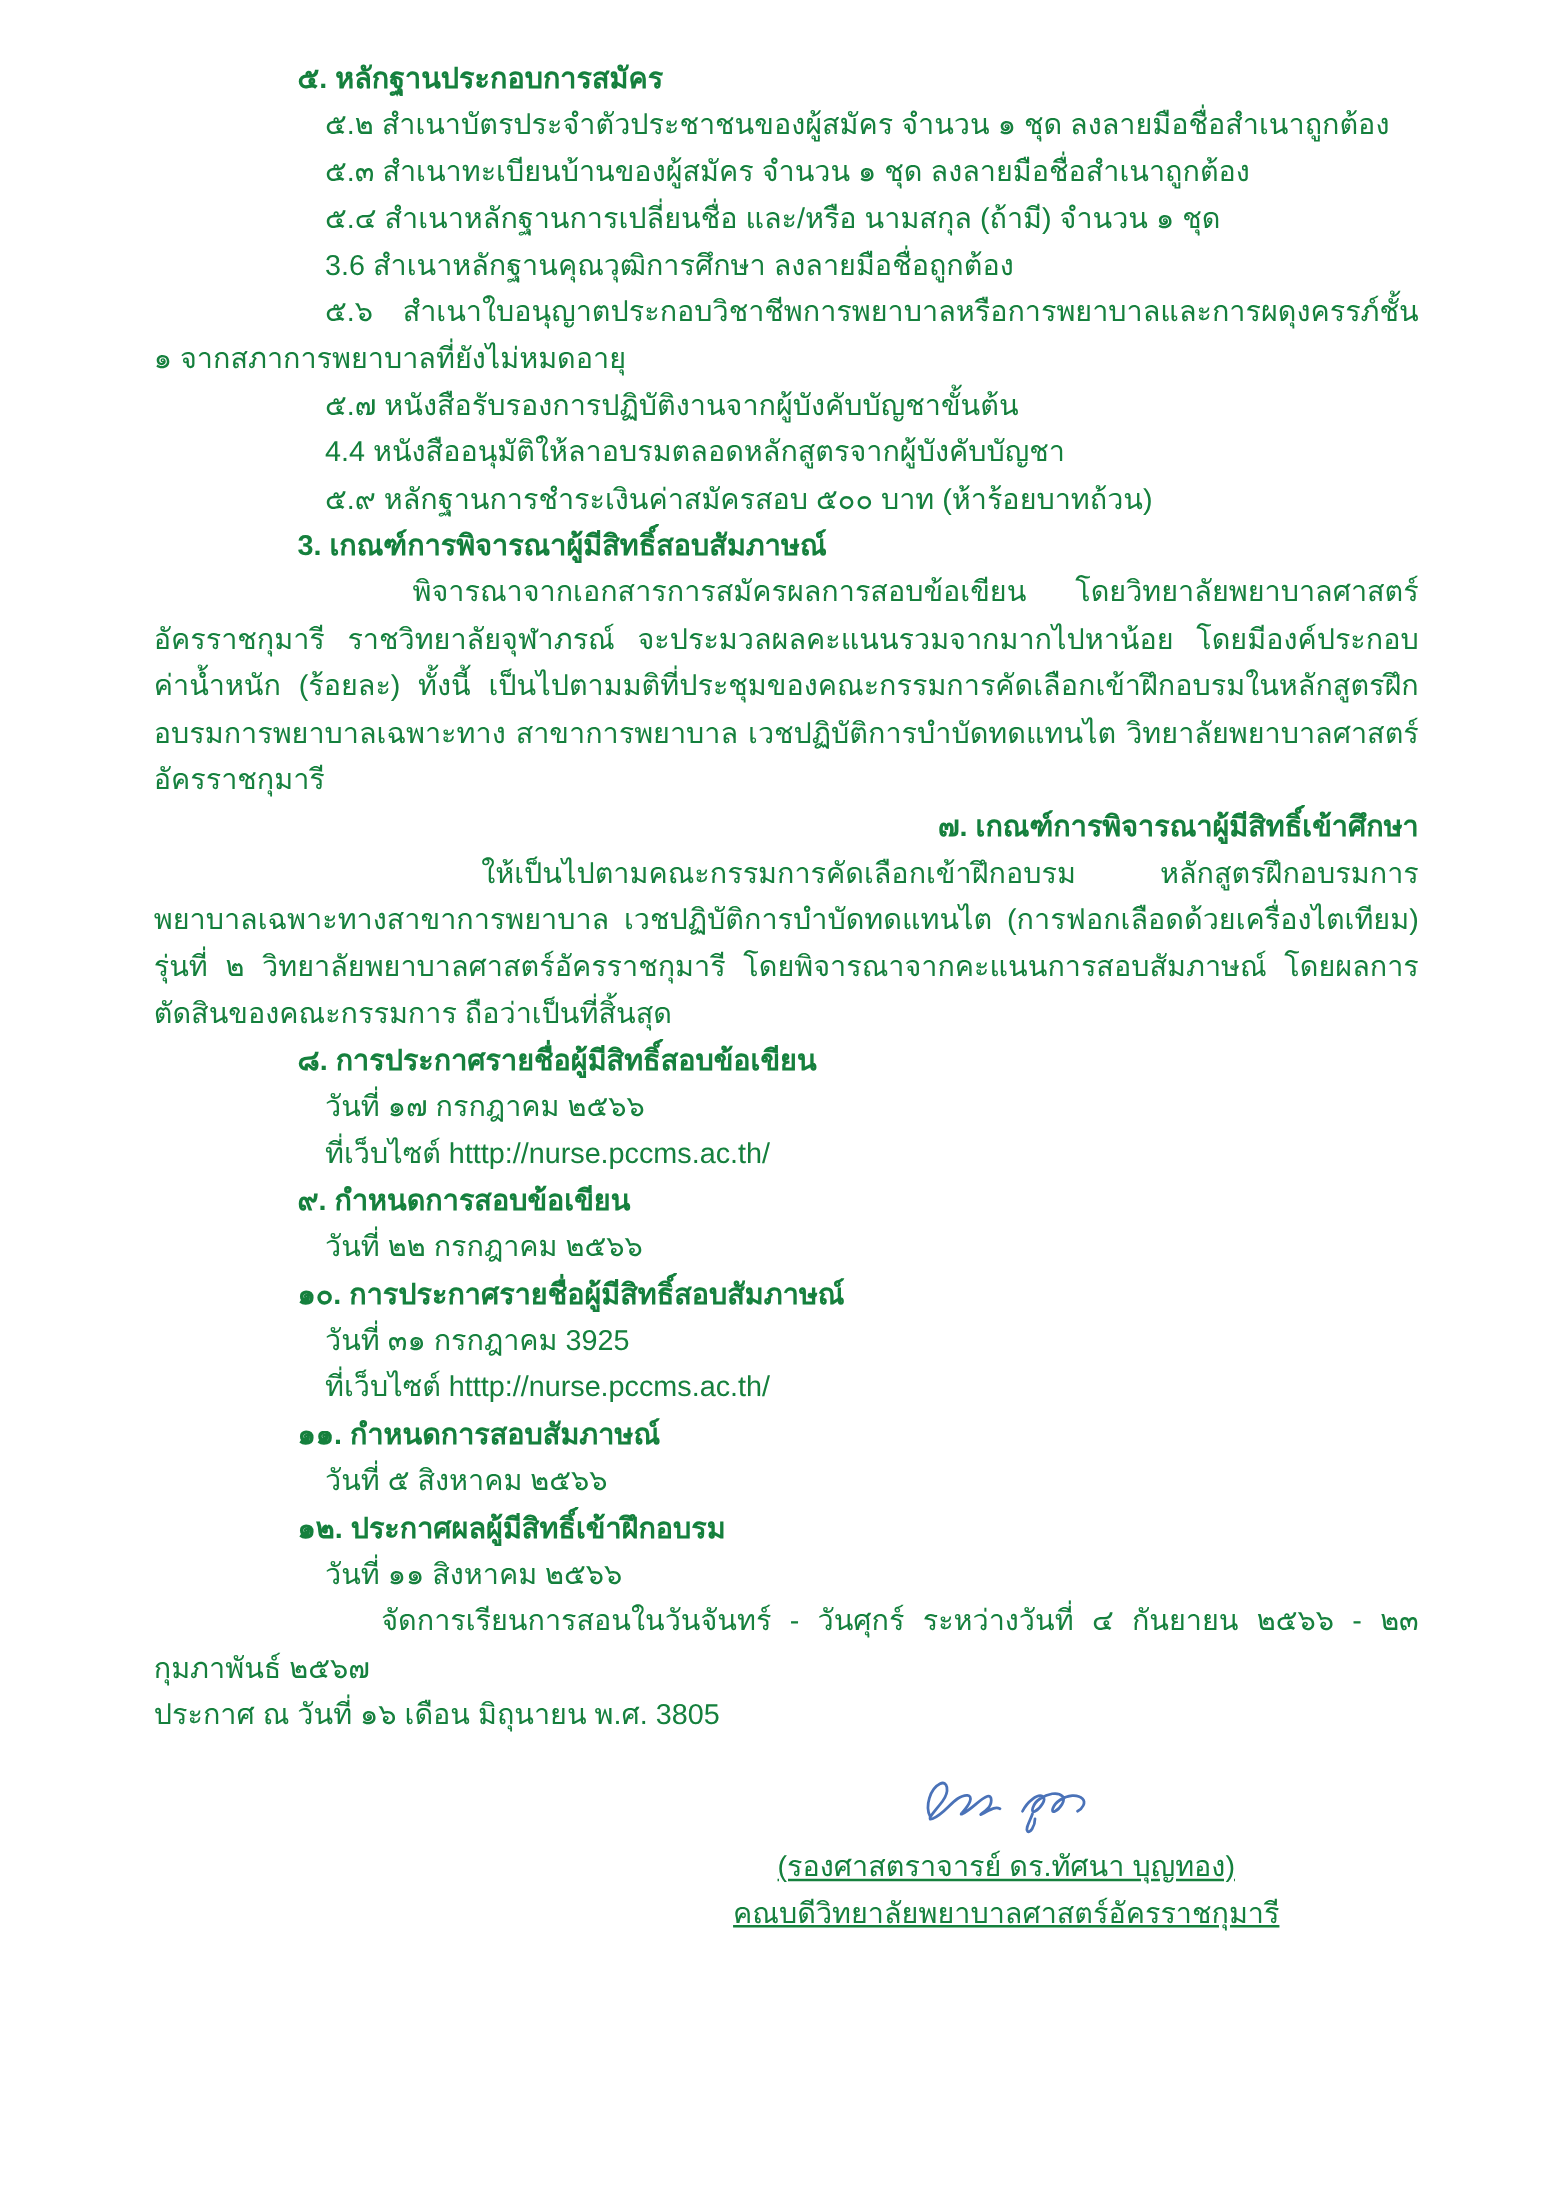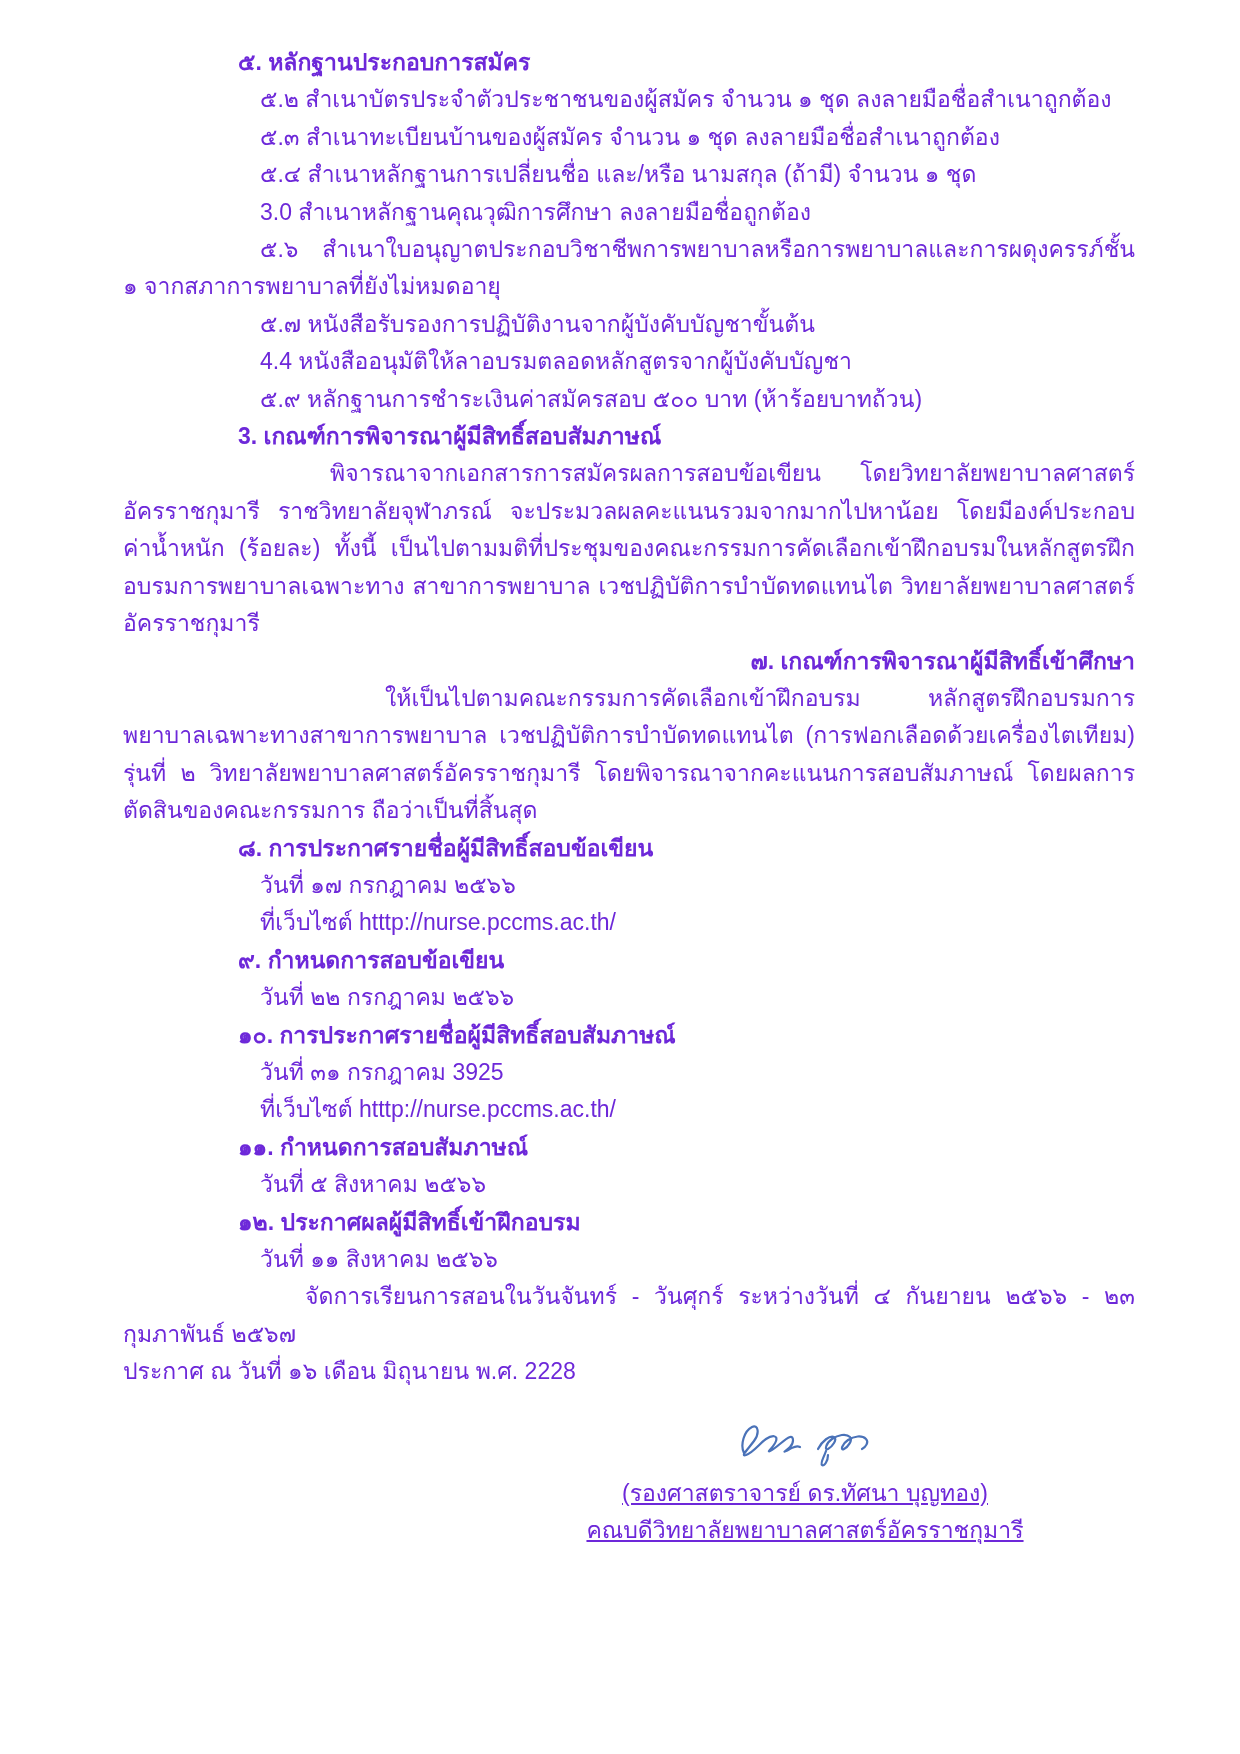--- a/index.html
+++ b/index.html
@@ -6,21 +6,21 @@
     margin: 0;
     padding: 0;
     background: #ffffff;
   }
   .page {
     position: relative;
     width: 1240px;
     height: 1754px;
     margin: 0 auto;
     background: #ffffff;
-    color: #6d28d9;
+    color: #15803d;
     font-family: "Liberation Sans", "DejaVu Sans", sans-serif;
     font-size: 23px;
     line-height: 37.4px;
     overflow: hidden;
     box-sizing: border-box;
     padding: 44px 105px 0 123px; 
   }
   .page p { margin: 0; padding: 0; }
 
   
@@ -55,21 +55,21 @@
 </style>
 </head>
 <body>
 
 <div class="page">
 
   <p class="h">๕. หลักฐานประกอบการสมัคร</p>
   <p class="sub">๕.๒ สำเนาบัตรประจำตัวประชาชนของผู้สมัคร จำนวน ๑ ชุด ลงลายมือชื่อสำเนาถูกต้อง</p>
   <p class="sub">๕.๓ สำเนาทะเบียนบ้านของผู้สมัคร จำนวน ๑ ชุด ลงลายมือชื่อสำเนาถูกต้อง</p>
   <p class="sub">๕.๔ สำเนาหลักฐานการเปลี่ยนชื่อ และ/หรือ นามสกุล (ถ้ามี) จำนวน ๑ ชุด</p>
-  <p class="sub">3.0 สำเนาหลักฐานคุณวุฒิการศึกษา ลงลายมือชื่อถูกต้อง</p>
+  <p class="sub">3.6 สำเนาหลักฐานคุณวุฒิการศึกษา ลงลายมือชื่อถูกต้อง</p>
   <p class="sub">๕.๖ สำเนาใบอนุญาตประกอบวิชาชีพการพยาบาลหรือการพยาบาลและการผดุงครรภ์ชั้น ๑ จากสภาการพยาบาลที่ยังไม่หมดอายุ</p>
   <p class="sub">๕.๗ หนังสือรับรองการปฏิบัติงานจากผู้บังคับบัญชาขั้นต้น</p>
   <p class="sub">4.4 หนังสืออนุมัติให้ลาอบรมตลอดหลักสูตรจากผู้บังคับบัญชา</p>
   <p class="sub">๕.๙ หลักฐานการชำระเงินค่าสมัครสอบ ๕๐๐ บาท (ห้าร้อยบาทถ้วน)</p>
 
   <p class="h">3. เกณฑ์การพิจารณาผู้มีสิทธิ์สอบสัมภาษณ์</p>
   <p class="p6">พิจารณาจากเอกสารการสมัครผลการสอบข้อเขียน โดยวิทยาลัยพยาบาลศาสตร์อัครราชกุมารี ราชวิทยาลัยจุฬาภรณ์ จะประมวลผลคะแนนรวมจากมากไปหาน้อย โดยมีองค์ประกอบ ค่าน้ำหนัก (ร้อยละ) ทั้งนี้ เป็นไปตามมติที่ประชุมของคณะกรรมการคัดเลือกเข้าฝึกอบรมในหลักสูตรฝึกอบรมการพยาบาลเฉพาะทาง สาขาการพยาบาล เวชปฏิบัติการบำบัดทดแทนไต วิทยาลัยพยาบาลศาสตร์อัครราชกุมารี</p>
 
   <p class="h7">๗. เกณฑ์การพิจารณาผู้มีสิทธิ์เข้าศึกษา</p>
   <p class="p7">ให้เป็นไปตามคณะกรรมการคัดเลือกเข้าฝึกอบรม หลักสูตรฝึกอบรมการพยาบาลเฉพาะทางสาขาการพยาบาล เวชปฏิบัติการบำบัดทดแทนไต (การฟอกเลือดด้วยเครื่องไตเทียม) รุ่นที่ ๒ วิทยาลัยพยาบาลศาสตร์อัครราชกุมารี โดยพิจารณาจากคะแนนการสอบสัมภาษณ์ โดยผลการตัดสินของคณะกรรมการ ถือว่าเป็นที่สิ้นสุด</p>
@@ -86,21 +86,21 @@
   <p class="date">ที่เว็บไซต์ htttp://nurse.pccms.ac.th/</p>
 
   <p class="h">๑๑. กำหนดการสอบสัมภาษณ์</p>
   <p class="date">วันที่ ๕ สิงหาคม ๒๕๖๖</p>
 
   <p class="h">๑๒. ประกาศผลผู้มีสิทธิ์เข้าฝึกอบรม</p>
   <p class="date">วันที่ ๑๑ สิงหาคม ๒๕๖๖</p>
 
   <p class="p13">จัดการเรียนการสอนในวันจันทร์ - วันศุกร์ ระหว่างวันที่ ๔ กันยายน ๒๕๖๖ - ๒๓ กุมภาพันธ์ ๒๕๖๗</p>
 
-  <p class="announce">ประกาศ ณ วันที่ ๑๖ เดือน มิถุนายน พ.ศ. 2228</p>
+  <p class="announce">ประกาศ ณ วันที่ ๑๖ เดือน มิถุนายน พ.ศ. 3805</p>
 
   <div class="sig-block">
     <svg class="sig-image" width="150" height="56" viewBox="0 0 150 56" aria-hidden="true">
       <g fill="none" stroke="#4a72b8" stroke-width="2.2" stroke-linecap="round">
         <path d="M14,36 C10,28 14,14 22,10 C28,7 30,16 24,24 C18,32 10,40 16,38 C24,35 30,26 36,22 C42,18 48,18 46,24 C44,30 36,36 40,34 C48,30 54,22 60,20 C64,19 64,26 60,30 C57,33 52,36 56,34 C62,31 66,28 70,30"></path>
         <path d="M88,32 C92,24 100,18 104,20 C108,22 102,30 98,32 C94,34 96,26 102,22 C108,18 116,16 120,20 C123,23 118,30 114,32 C110,34 112,27 118,23 C124,19 132,18 136,22 C139,25 136,30 132,32"></path>
         <path d="M96,34 C94,40 90,46 92,48 C94,50 98,44 98,38"></path>
       </g>
     </svg>
     <p class="sig-name">(รองศาสตราจารย์ ดร.ทัศนา บุญทอง)</p>

